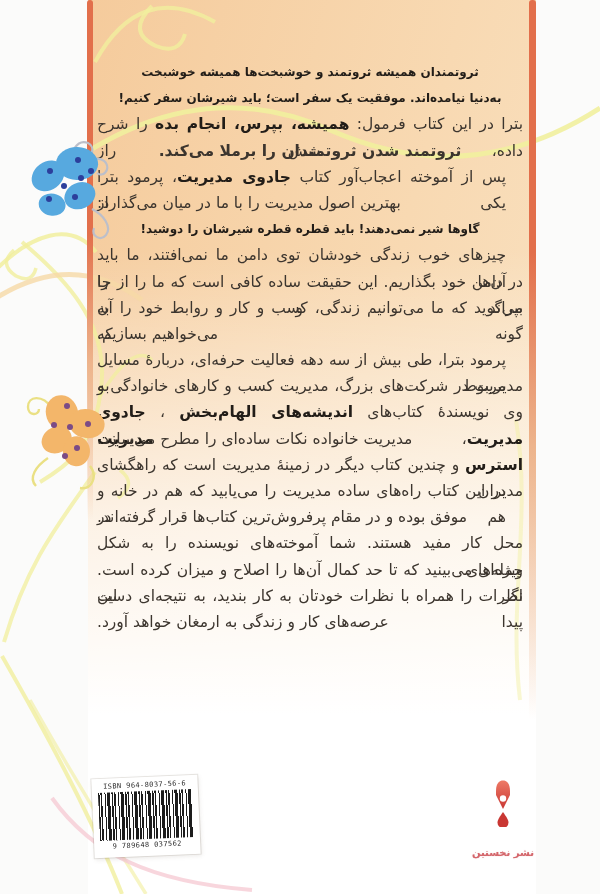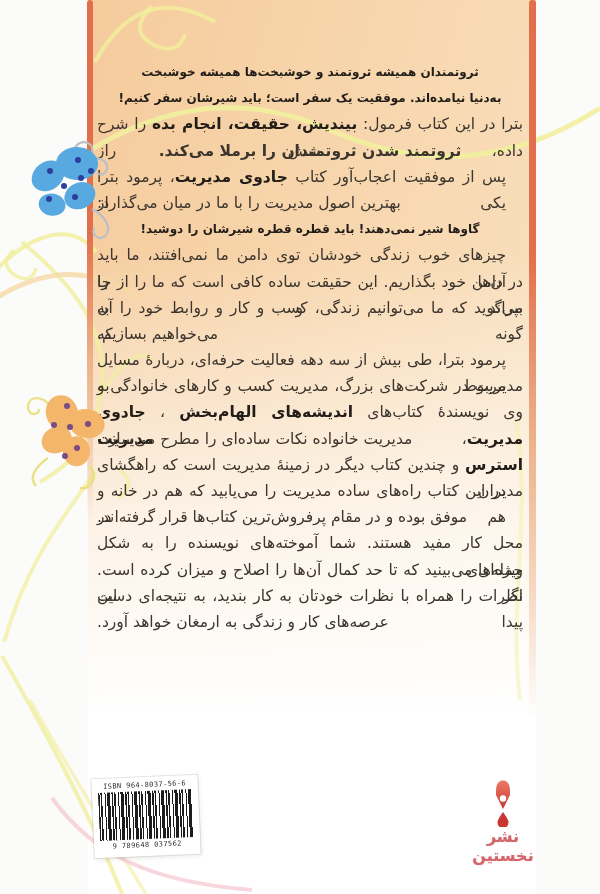--- a/index.html
+++ b/index.html
@@ -66,21 +66,21 @@
       var(--barcode-ink) 0 1.5px,#fff 1.5px 2.5px,
       var(--barcode-ink) 2.5px 4px,#fff 4px 6.5px,
       var(--barcode-ink) 6.5px 7.5px,#fff 7.5px 9px,
       var(--barcode-ink) 9px 12px,#fff 12px 13.5px);
   }
 
   
   .publisher{position:absolute;left:460px;top:779px;width:86px;text-align:center;z-index:5;}
   .publisher svg{display:block;margin:0 auto;}
   .publisher-name{
-    margin-top:0;font-size:16px;font-weight:bold;direction:rtl;
+    margin-top:20px;font-size:10px;font-weight:bold;direction:rtl;
     color:var(--publisher-text);text-shadow:0 0 1px rgba(212,102,107,.5);
     letter-spacing:.5px;filter:blur(.3px);
   }
 
   .butterfly{position:absolute;z-index:6;}
 </style>
 </head>
 <body>
 
 <div class="stage">
@@ -109,23 +109,23 @@
 
     <path d="M 516 420 C 532 520 508 600 520 700" stroke="var(--swirl-yellow)" stroke-width="4" opacity=".45"></path>
   </svg>
 
   <div class="border-line border-left"></div>
   <div class="border-line border-right"></div>
 
   <div class="back-text">
       <div class="tline center bold"><span>ثروتمندان همیشه ثروتمند و خوشبخت‌ها همیشه خوشبخت</span></div>
       <div class="tline center bold"><span>به‌دنیا نیامده‌اند. موفقیت یک سفر است؛ باید شیرشان سفر کنیم!</span></div>
-      <div class="tline justify"><span>بترا در این کتاب فرمول: </span><span class="seg-bold">بیندیش، حقیقت، انجام بده</span><span> را شرح داده، شش راز</span></div>
+      <div class="tline justify"><span>بترا در این کتاب فرمول: </span><span class="seg-bold">همیشه، بپرس، انجام بده</span><span> را شرح داده، شش راز</span></div>
       <div class="tline center"><span>ثروتمند شدن ثروتمندان را برملا می‌کند.</span></div>
-      <div class="tline justify indent"><span>پس از موفقیت اعجاب‌آور کتاب </span><span class="seg-bold">جادوی مدیریت</span><span>، پرمود بترا یکی از</span></div>
+      <div class="tline justify indent"><span>پس از آموخته اعجاب‌آور کتاب </span><span class="seg-bold">جادوی مدیریت</span><span>، پرمود بترا یکی از</span></div>
       <div class="tline right"><span>بهترین اصول مدیریت را با ما در میان می‌گذارد:</span></div>
       <div class="tline center bold"><span>گاوها شیر نمی‌دهند! باید قطره قطره شیرشان را دوشید!</span></div>
       <div class="tline justify indent"><span>چیزهای خوب زندگی خودشان توی دامن ما نمی‌افتند، ما باید آن‌ها را</span></div>
       <div class="tline justify"><span>در دامن خود بگذاریم. این حقیقت ساده کافی است که ما را از جا بپراند و به</span></div>
       <div class="tline justify"><span>می‌گوید که ما می‌توانیم زندگی، کسب و کار و روابط خود را آن گونه که</span></div>
       <div class="tline right"><span>می‌خواهیم بسازیم.</span></div>
       <div class="tline justify indent"><span>پرمود بترا، طی بیش از سه دهه فعالیت حرفه‌ای، دربارهٔ مسایل مربوط به</span></div>
       <div class="tline justify"><span>مدیریت در شرکت‌های بزرگ، مدیریت کسب و کارهای خانوادگی و</span></div>
       <div class="tline justify"><span>وی نویسندهٔ کتاب‌های </span><span class="seg-bold">اندیشه‌های الهام‌بخش</span><span> ، </span><span class="seg-bold">جادوی مدیریت</span><span>، </span><span class="seg-bold">مدیریت</span></div>
       <div class="tline right"><span>مدیریت خانواده نکات ساده‌ای را مطرح می‌سازد.</span></div>

